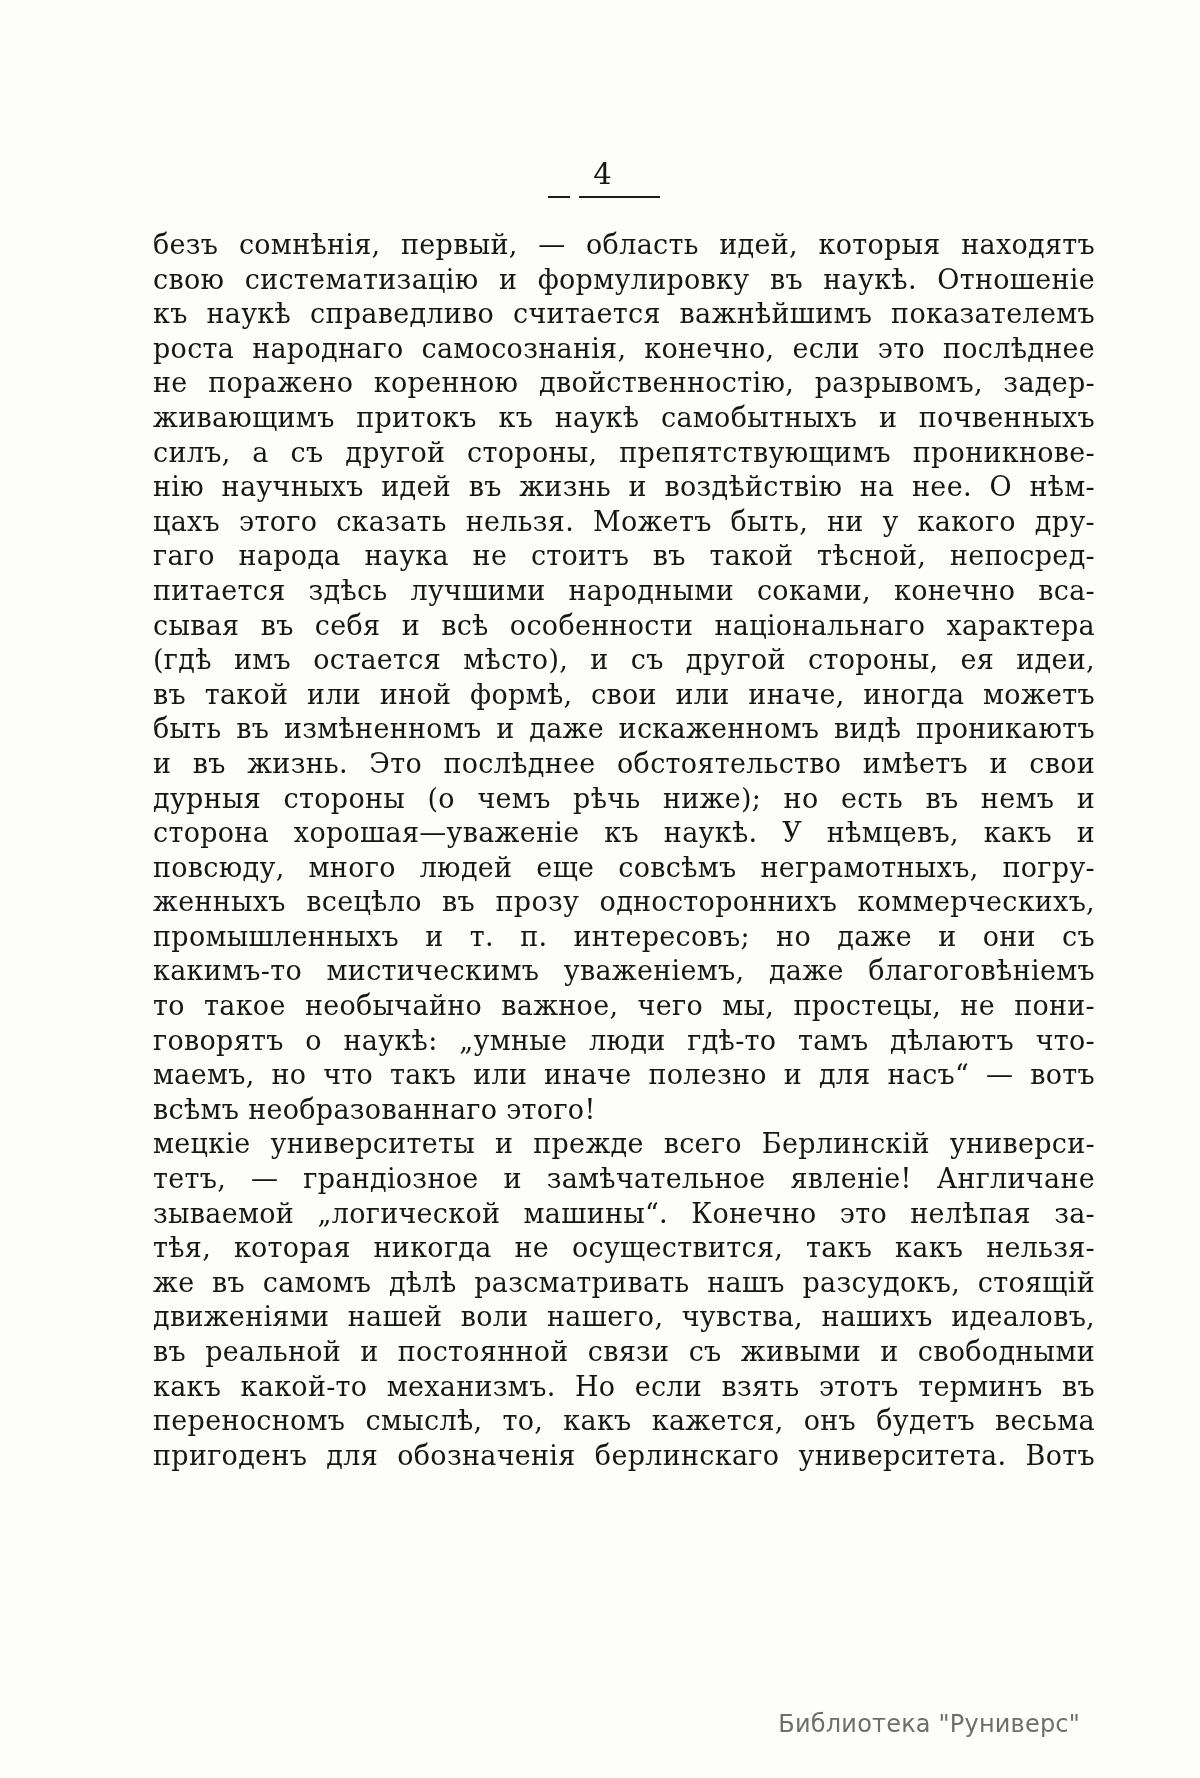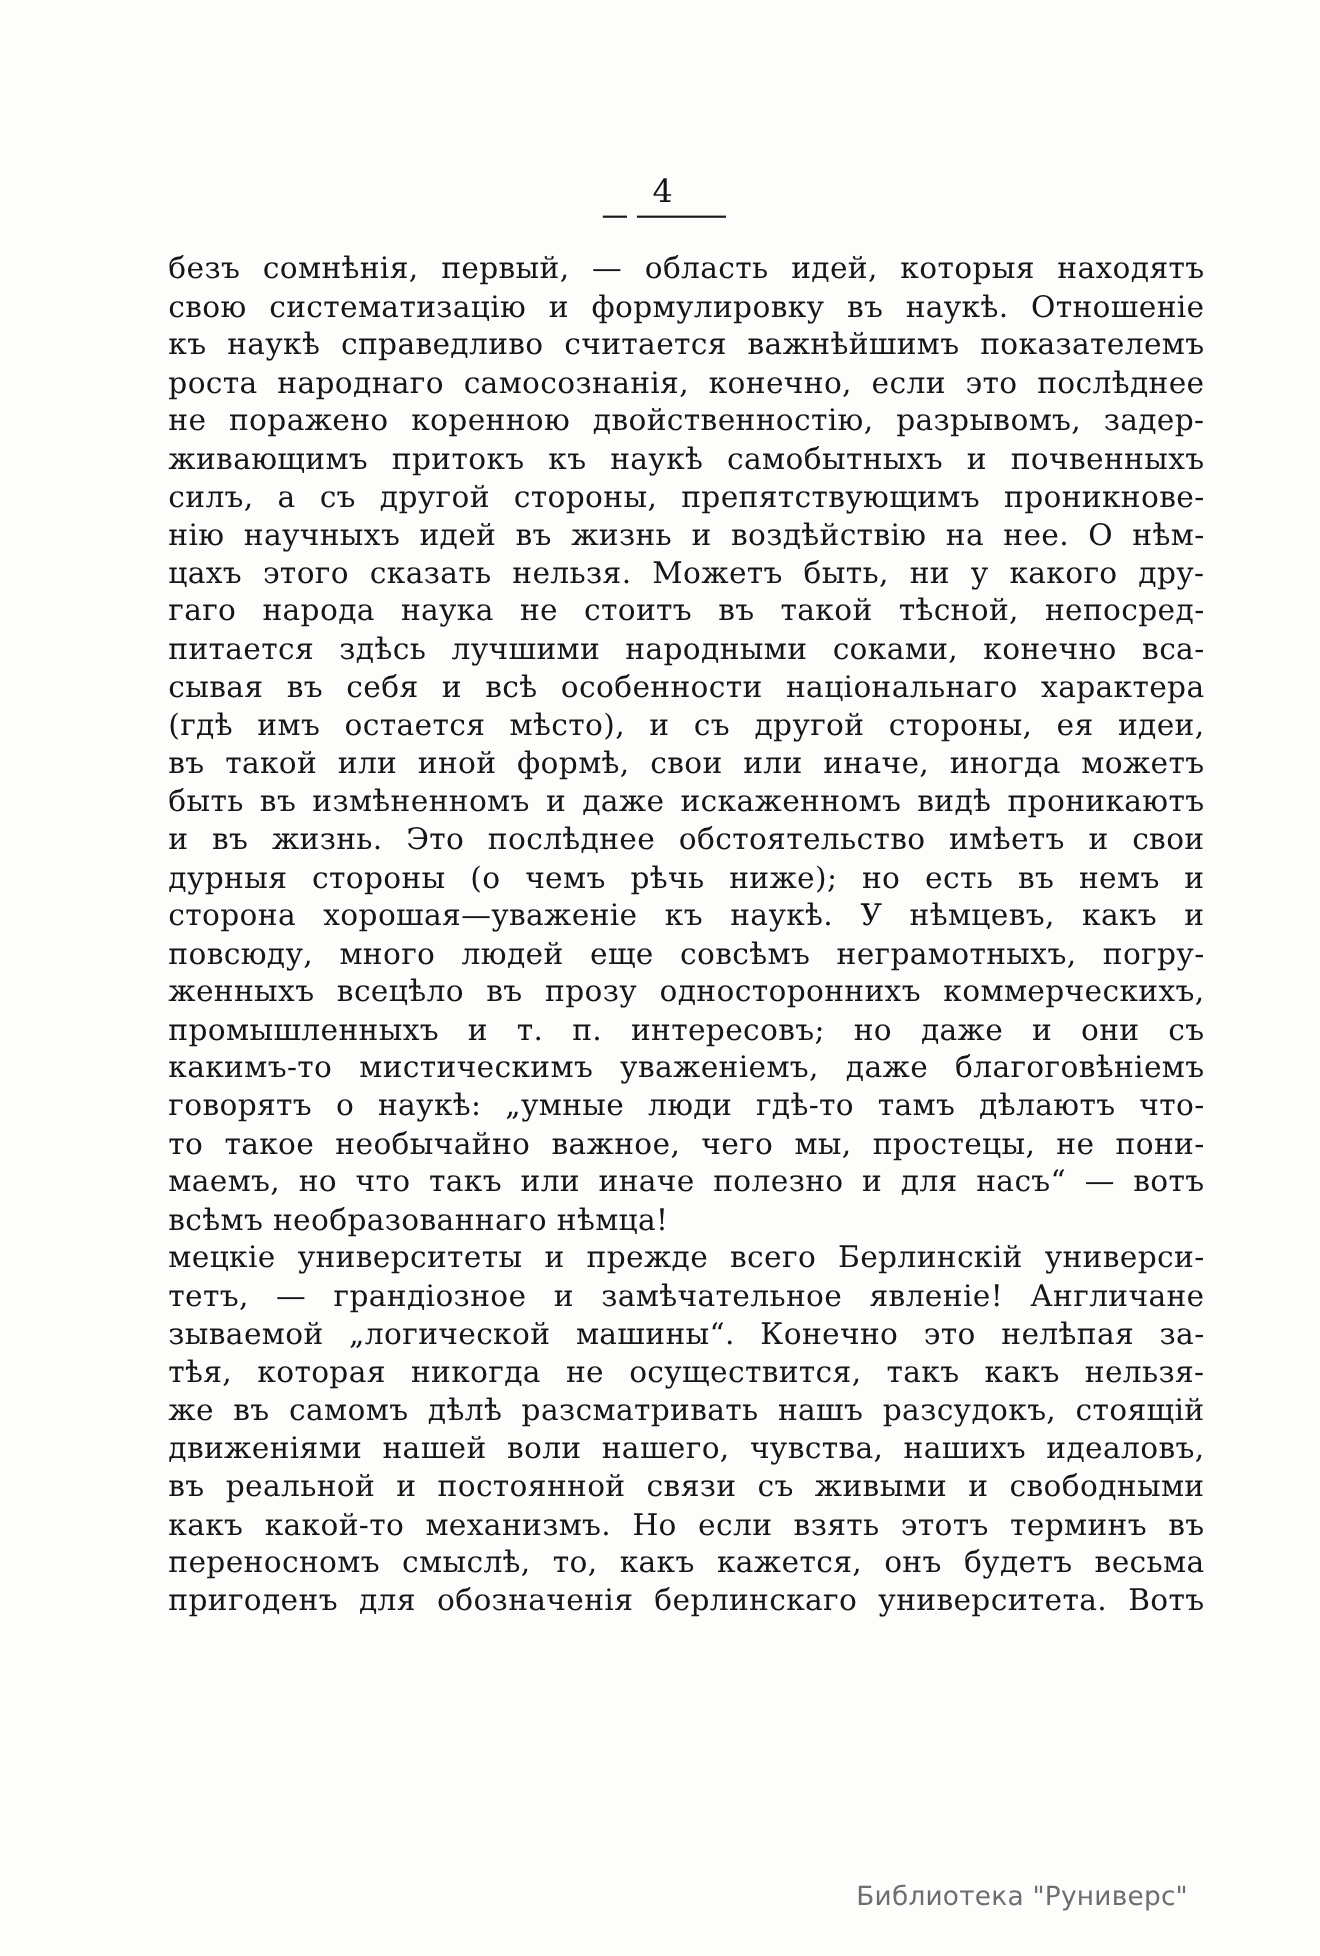--- a/index.html
+++ b/index.html
@@ -113,24 +113,24 @@
       <div class="line justify">(гдѣ имъ остается мѣсто), и съ другой стороны, ея идеи,</div>
       <div class="line justify">въ такой или иной формѣ, свои или иначе, иногда можетъ</div>
       <div class="line justify">быть въ измѣненномъ и даже искаженномъ видѣ проникаютъ</div>
       <div class="line justify">и въ жизнь. Это послѣднее обстоятельство имѣетъ и свои</div>
       <div class="line justify">дурныя стороны (о чемъ рѣчь ниже); но есть въ немъ и</div>
       <div class="line justify">сторона хорошая—уваженіе къ наукѣ. У нѣмцевъ, какъ и</div>
       <div class="line justify">повсюду, много людей еще совсѣмъ неграмотныхъ, погру-</div>
       <div class="line justify">женныхъ всецѣло въ прозу одностороннихъ коммерческихъ,</div>
       <div class="line justify">промышленныхъ и т. п. интересовъ; но даже и они съ</div>
       <div class="line justify">какимъ-то мистическимъ уваженіемъ, даже благоговѣніемъ</div>
+      <div class="line justify">то такое необычайно важное, чего мы, простецы, не пони-</div>
       <div class="line justify">говорятъ о наукѣ: „умные люди гдѣ-то тамъ дѣлаютъ что-</div>
-      <div class="line justify">то такое необычайно важное, чего мы, простецы, не пони-</div>
       <div class="line justify">маемъ, но что такъ или иначе полезно и для насъ“ — вотъ</div>
-      <div class="line end">всѣмъ необразованнаго нѣмца!</div>
+      <div class="line end">всѣмъ необразованнаго этого!</div>
       <div class="line justify">мецкіе университеты и прежде всего Берлинскій универси-</div>
       <div class="line justify">тетъ, — грандіозное и замѣчательное явленіе! Англичане</div>
       <div class="line justify">зываемой „логической машины“. Конечно это нелѣпая за-</div>
       <div class="line justify">тѣя, которая никогда не осуществится, такъ какъ нельзя-</div>
       <div class="line justify">же въ самомъ дѣлѣ разсматривать нашъ разсудокъ, стоящій</div>
       <div class="line justify">движеніями нашей воли нашего, чувства, нашихъ идеаловъ,</div>
       <div class="line justify">въ реальной и постоянной связи съ живыми и свободными</div>
       <div class="line justify">какъ какой-то механизмъ. Но если взять этотъ терминъ въ</div>
       <div class="line justify">переносномъ смыслѣ, то, какъ кажется, онъ будетъ весьма</div>
       <div class="line justify">пригоденъ для обозначенія берлинскаго университета. Вотъ</div>

